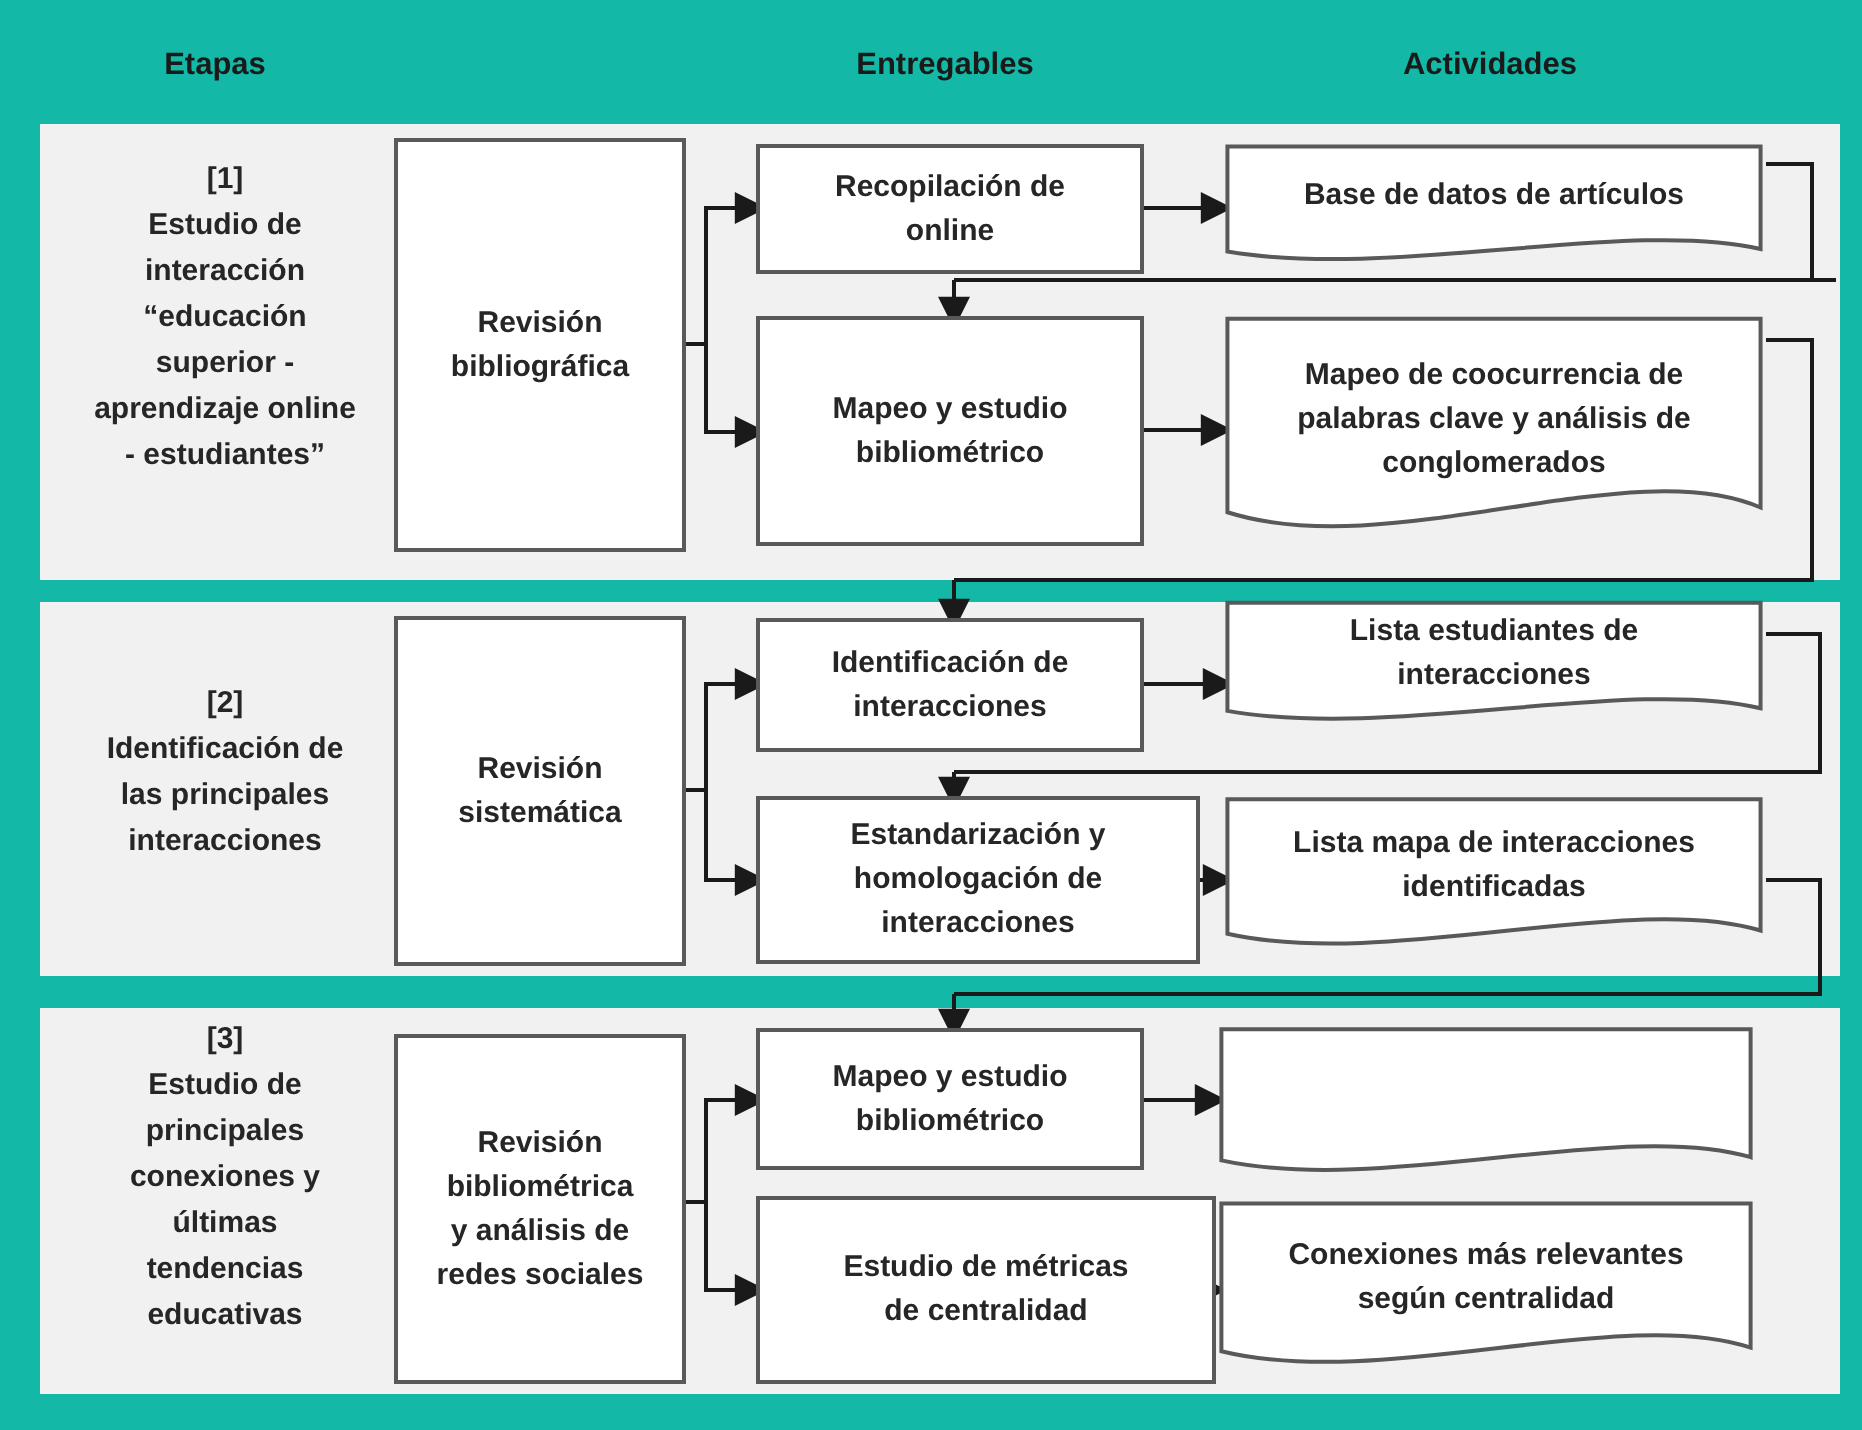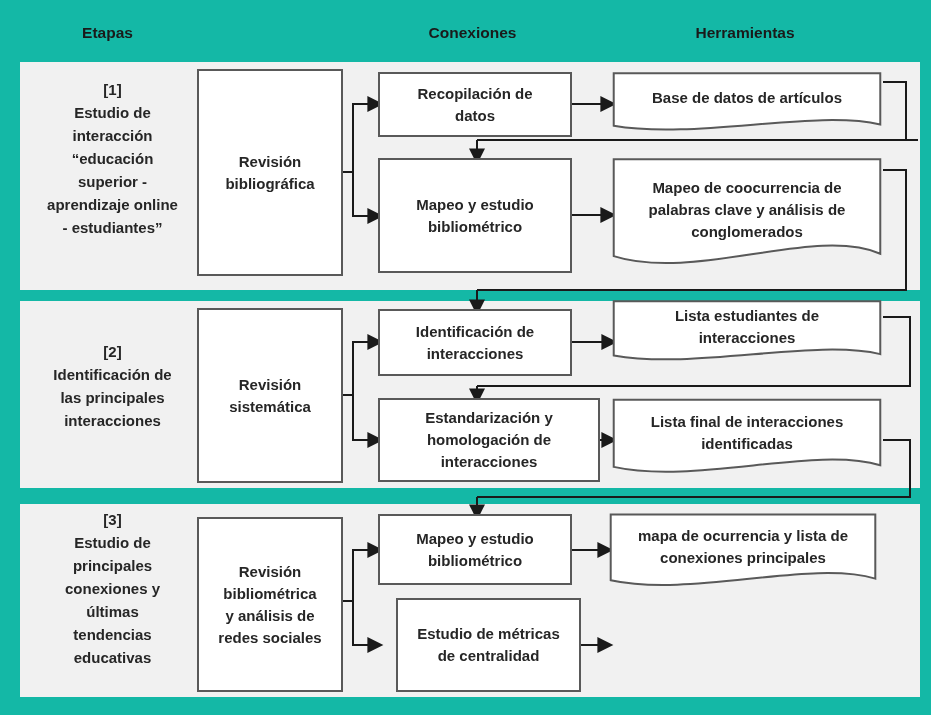--- a/index.html
+++ b/index.html
@@ -32,22 +32,22 @@
     font-size:15px;font-weight:700;line-height:22px;white-space:pre-line;
   }
   .connectors{position:absolute;left:0;top:0;pointer-events:none;}
 </style>
 </head>
 <body>
 
 <div class="canvas">
 
   <div class="hdr" style="left:40px;top:24px;width:135px">Etapas</div>
-  <div class="hdr" style="left:400px;top:24px;width:145px">Conexiones</div>
-  <div class="hdr" style="left:665px;top:24px;width:160px">Herramientas</div>
+  <div class="hdr" style="left:400px;top:24px;width:145px">Entregables</div>
+  <div class="hdr" style="left:665px;top:24px;width:160px">Actividades</div>
 
   <div class="band" style="top:62px;height:228px"></div>
   <div class="band" style="top:301px;height:187px"></div>
   <div class="band" style="top:504px;height:193px"></div>
 
   <div class="stage-label" style="left:25px;top:78px;width:175px">[1]
 Estudio de
 interacción
 “educación
 superior -
@@ -111,31 +111,31 @@
   <div class="box" style="left:197px;top:69px;width:146px;height:207px">Revisión
 bibliográfica</div>
   <div class="box" style="left:197px;top:308px;width:146px;height:175px">Revisión
 sistemática</div>
   <div class="box" style="left:197px;top:517px;width:146px;height:175px">Revisión
 bibliométrica
 y análisis de
 redes sociales</div>
 
   <div class="box" style="left:378px;top:72px;width:194px;height:65px">Recopilación de
-datos</div>
+online</div>
   <div class="box" style="left:378px;top:158px;width:194px;height:115px">Mapeo y estudio
 bibliométrico</div>
   <div class="box" style="left:378px;top:309px;width:194px;height:67px">Identificación de
 interacciones</div>
   <div class="box" style="left:378px;top:398px;width:222px;height:84px">Estandarización y
 homologación de
 interacciones</div>
   <div class="box" style="left:378px;top:514px;width:194px;height:71px">Mapeo y estudio
 bibliométrico</div>
-  <div class="box" style="left:396px;top:598px;width:185px;height:94px">Estudio de métricas
+  <div class="box" style="left:378px;top:598px;width:230px;height:94px">Estudio de métricas
 de centralidad</div>
 
   <div class="doc" style="left:611px;top:72px;width:272px;height:64px">
     <svg viewBox="0 0 200 100" preserveAspectRatio="none">
         <path d="M2,2 H198 V82 C150,58 62,106 2,84 Z" fill="#ffffff" stroke="#595959" stroke-width="2" vector-effect="non-scaling-stroke"></path>
       </svg>
     <div class="txt">Base de datos de artículos</div>
   </div>
   <div class="doc" style="left:611px;top:157px;width:272px;height:118px">
     <svg viewBox="0 0 200 100" preserveAspectRatio="none">
@@ -149,24 +149,29 @@
     <svg viewBox="0 0 200 100" preserveAspectRatio="none">
         <path d="M2,2 H198 V82 C150,58 62,106 2,84 Z" fill="#ffffff" stroke="#595959" stroke-width="2" vector-effect="non-scaling-stroke"></path>
       </svg>
     <div class="txt">Lista estudiantes de
 interacciones</div>
   </div>
   <div class="doc" style="left:611px;top:398px;width:272px;height:82px">
     <svg viewBox="0 0 200 100" preserveAspectRatio="none">
         <path d="M2,2 H198 V82 C150,58 62,106 2,84 Z" fill="#ffffff" stroke="#595959" stroke-width="2" vector-effect="non-scaling-stroke"></path>
       </svg>
-    <div class="txt">Lista final de interacciones
+    <div class="txt">Lista mapa de interacciones
 identificadas</div>
   </div>
   <div class="doc" style="left:608px;top:513px;width:270px;height:80px">
     <svg viewBox="0 0 200 100" preserveAspectRatio="none">
         <path d="M2,2 H198 V82 C150,58 62,106 2,84 Z" fill="#ffffff" stroke="#595959" stroke-width="2" vector-effect="non-scaling-stroke"></path>
       </svg>
-    <div class="txt">mapa de ocurrencia y lista de
-conexiones principales</div>
+  </div>
+  <div class="doc" style="left:608px;top:600px;width:270px;height:90px">
+    <svg viewBox="0 0 200 100" preserveAspectRatio="none">
+        <path d="M2,2 H198 V82 C150,58 62,106 2,84 Z" fill="#ffffff" stroke="#595959" stroke-width="2" vector-effect="non-scaling-stroke"></path>
+      </svg>
+    <div class="txt">Conexiones más relevantes
+según centralidad</div>
   </div>
 
 </div>
 
 </body></html>

